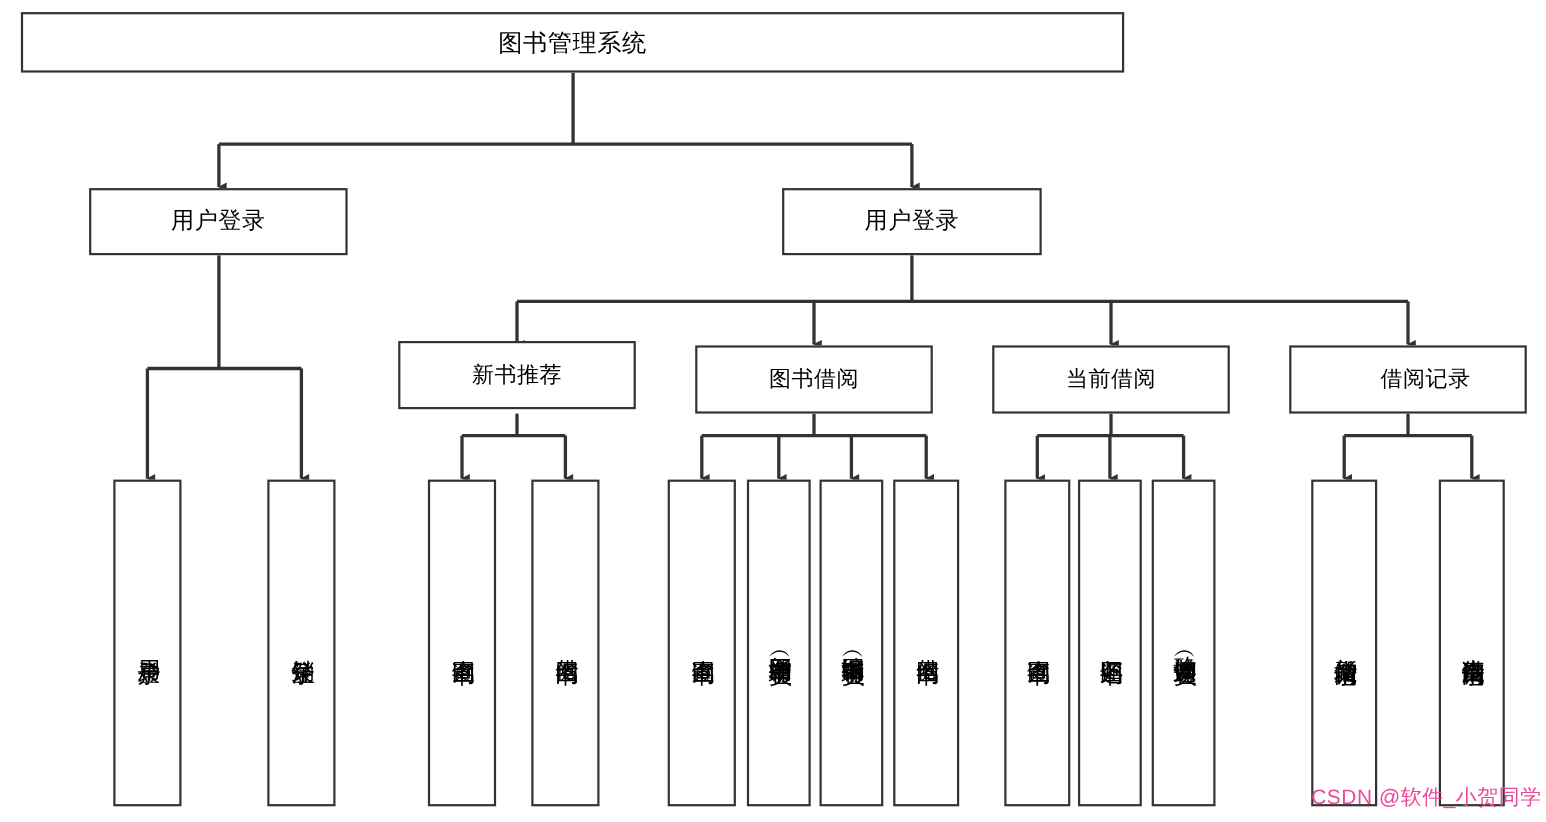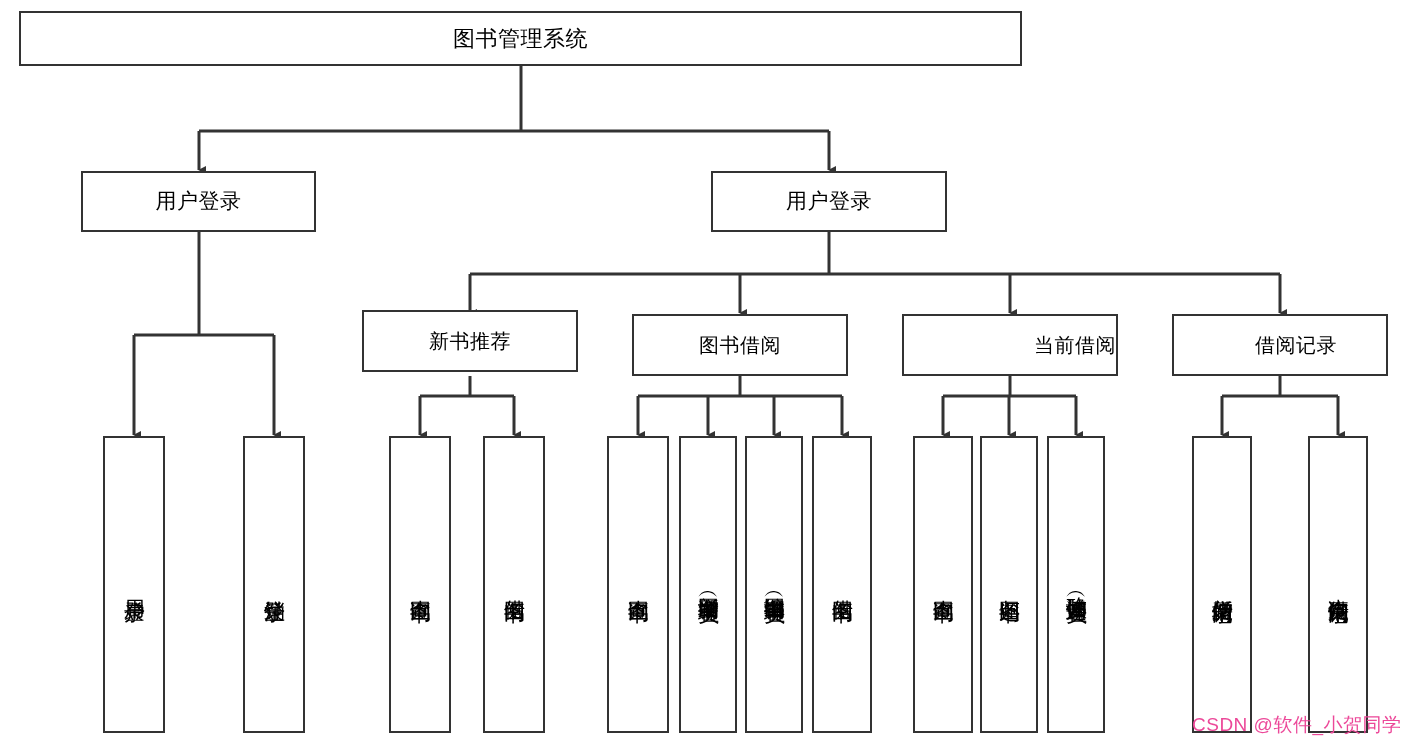--- a/index.html
+++ b/index.html
@@ -119,21 +119,21 @@
       </div>
       <div class="node level-1" style="left: 711px; top: 171px; width: 236px; height: 61px;">
         <span>用户登录</span>
       </div>
       <div class="node level-2" style="left: 362px; top: 310px; width: 216px; height: 62px;">
         <span>新书推荐</span>
       </div>
       <div class="node level-2" style="left: 632px; top: 314px; width: 216px; height: 62px;">
         <span>图书借阅</span>
       </div>
-      <div class="node level-2" style="left: 902px; top: 314px; width: 216px; height: 62px; justify-content: flex-end;">
+      <div class="node level-2" style="left: 902px; top: 314px; width: 216px; height: 62px;">
         <span>当前借阅</span>
       </div>
       <div class="node level-2" style="left: 1172px; top: 314px; width: 216px; height: 62px; padding-left: 32px;">
         <span>借阅记录</span>
       </div>
       <div class="node level-3 leaf" style="left: 103px; top: 436px; width: 62px; height: 297px;">
         <span>用户登录</span>
       </div>
       <div class="node level-3 leaf" style="left: 243px; top: 436px; width: 62px; height: 297px;">
         <span>注销登录</span>

